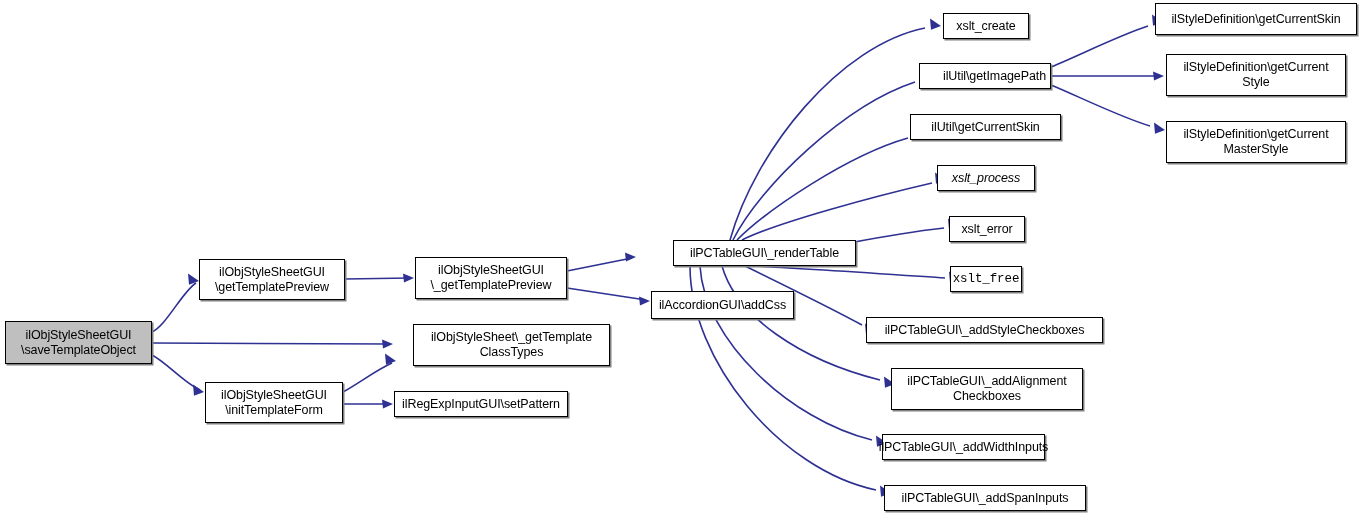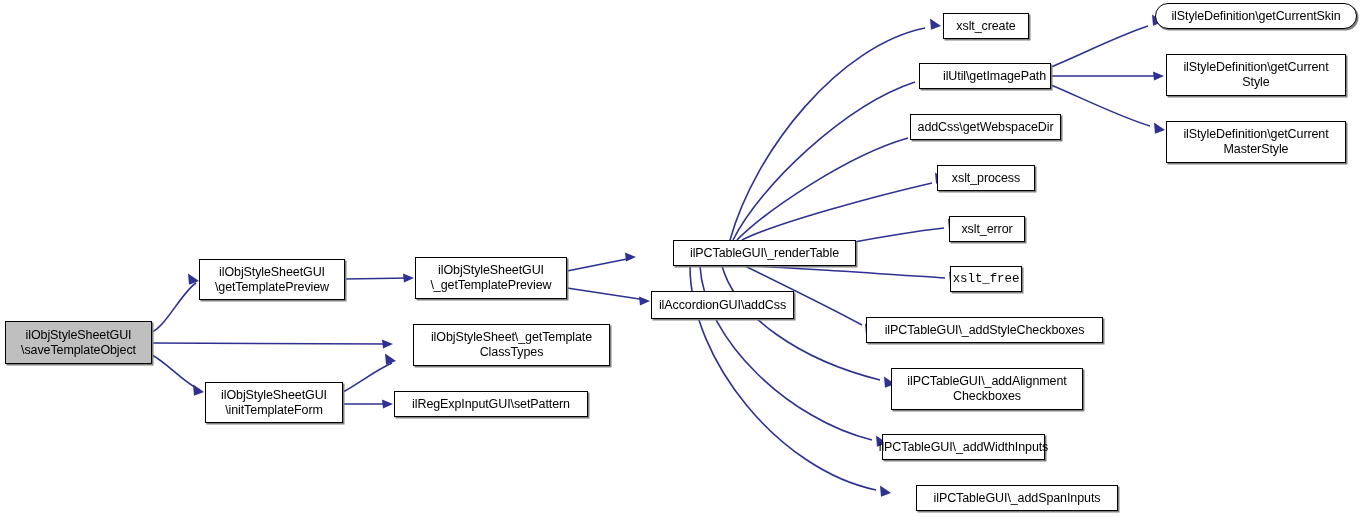--- a/index.html
+++ b/index.html
@@ -102,33 +102,33 @@
       <div class="node highlight" style="left: 5px; top: 321px; width: 147px; height: 43px;"><span class="node-label">ilObjStyleSheetGUI
 \saveTemplateObject</span></div>
       <div class="node" style="left: 199px; top: 259px; width: 146px; height: 41px;"><span class="node-label">ilObjStyleSheetGUI
 \getTemplatePreview</span></div>
       <div class="node" style="left: 413px; top: 324px; width: 197px; height: 42px;"><span class="node-label">ilObjStyleSheet\_getTemplate
 ClassTypes</span></div>
       <div class="node" style="left: 205px; top: 382px; width: 138px; height: 41px;"><span class="node-label">ilObjStyleSheetGUI
 \initTemplateForm</span></div>
       <div class="node" style="left: 415px; top: 257px; width: 152px; height: 42px;"><span class="node-label">ilObjStyleSheetGUI
 \_getTemplatePreview</span></div>
-      <div class="node" style="left: 394px; top: 391px; width: 194px; height: 26px;"><span class="node-label">ilRegExpInputGUI\setPattern</span></div>
+      <div class="node" style="left: 394px; top: 391px; width: 174px; height: 26px;"><span class="node-label">ilRegExpInputGUI\setPattern</span></div>
       <div class="node" style="left: 637px; top: 240px; width: 183px; height: 26px; margin-left: 36px;"><span class="node-label">ilPCTableGUI\_renderTable</span></div>
       <div class="node" style="left: 651px; top: 291px; width: 143px; height: 28px;"><span class="node-label">ilAccordionGUI\addCss</span></div>
       <div class="node" style="left: 943px; top: 13px; width: 86px; height: 26px;"><span class="node-label">xslt_create</span></div>
       <div class="node" style="left: 919px; top: 63px; width: 132px; height: 26px; justify-content: flex-end;"><span class="node-label">ilUtil\getImagePath</span></div>
-      <div class="node" style="left: 910px; top: 114px; width: 151px; height: 26px;"><span class="node-label">addCss\getWebspaceDir</span></div>
-      <div class="node" style="left: 937px; top: 165px; width: 98px; height: 26px;"><span class="node-label">xslt_process</span></div>
+      <div class="node" style="left: 910px; top: 114px; width: 151px; height: 26px;"><span class="node-label">ilUtil\getCurrentSkin</span></div>
+      <div class="node" style="left: 937px; top: 165px; width: 98px; height: 26px; font-style: italic;"><span class="node-label">xslt_process</span></div>
       <div class="node" style="left: 949px; top: 216px; width: 76px; height: 26px;"><span class="node-label">xslt_error</span></div>
       <div class="node" style="left: 950px; top: 266px; width: 72px; height: 26px; font-family: Liberation Mono, monospace;"><span class="node-label">xslt_free</span></div>
       <div class="node" style="left: 866px; top: 317px; width: 237px; height: 26px;"><span class="node-label">ilPCTableGUI\_addStyleCheckboxes</span></div>
       <div class="node" style="left: 891px; top: 368px; width: 192px; height: 42px;"><span class="node-label">ilPCTableGUI\_addAlignment
 Checkboxes</span></div>
       <div class="node" style="left: 882px; top: 434px; width: 163px; height: 26px;"><span class="node-label">ilPCTableGUI\_addWidthInputs</span></div>
-      <div class="node" style="left: 884px; top: 485px; width: 202px; height: 26px; margin-left: 32px;"><span class="node-label">ilPCTableGUI\_addSpanInputs</span></div>
-      <div class="node" style="left: 1155px; top: 3px; width: 202px; height: 26px; border-radius: 13px;"><span class="node-label">ilStyleDefinition\getCurrentSkin</span></div>
+      <div class="node" style="left: 884px; top: 485px; width: 202px; height: 26px;"><span class="node-label">ilPCTableGUI\_addSpanInputs</span></div>
+      <div class="node" style="left: 1155px; top: 3px; width: 202px; height: 32px;"><span class="node-label">ilStyleDefinition\getCurrentSkin</span></div>
       <div class="node" style="left: 1166px; top: 54px; width: 180px; height: 42px;"><span class="node-label">ilStyleDefinition\getCurrent
 Style</span></div>
       <div class="node" style="left: 1166px; top: 121px; width: 180px; height: 42px;"><span class="node-label">ilStyleDefinition\getCurrent
 MasterStyle</span></div>
     </div>
 </div>
 
 </body></html>

